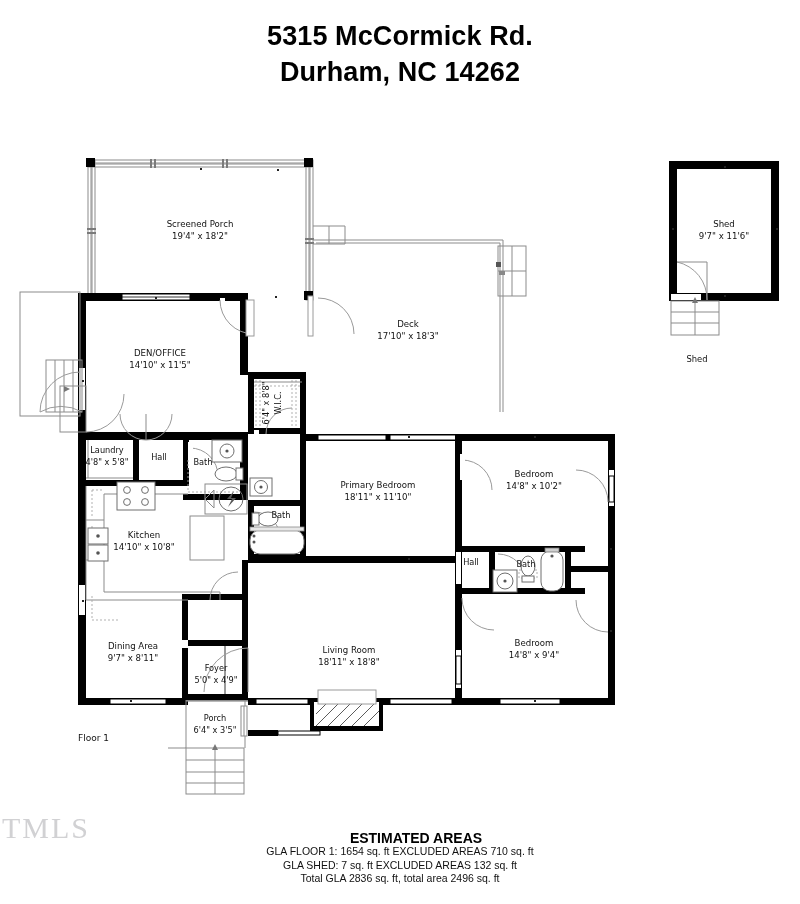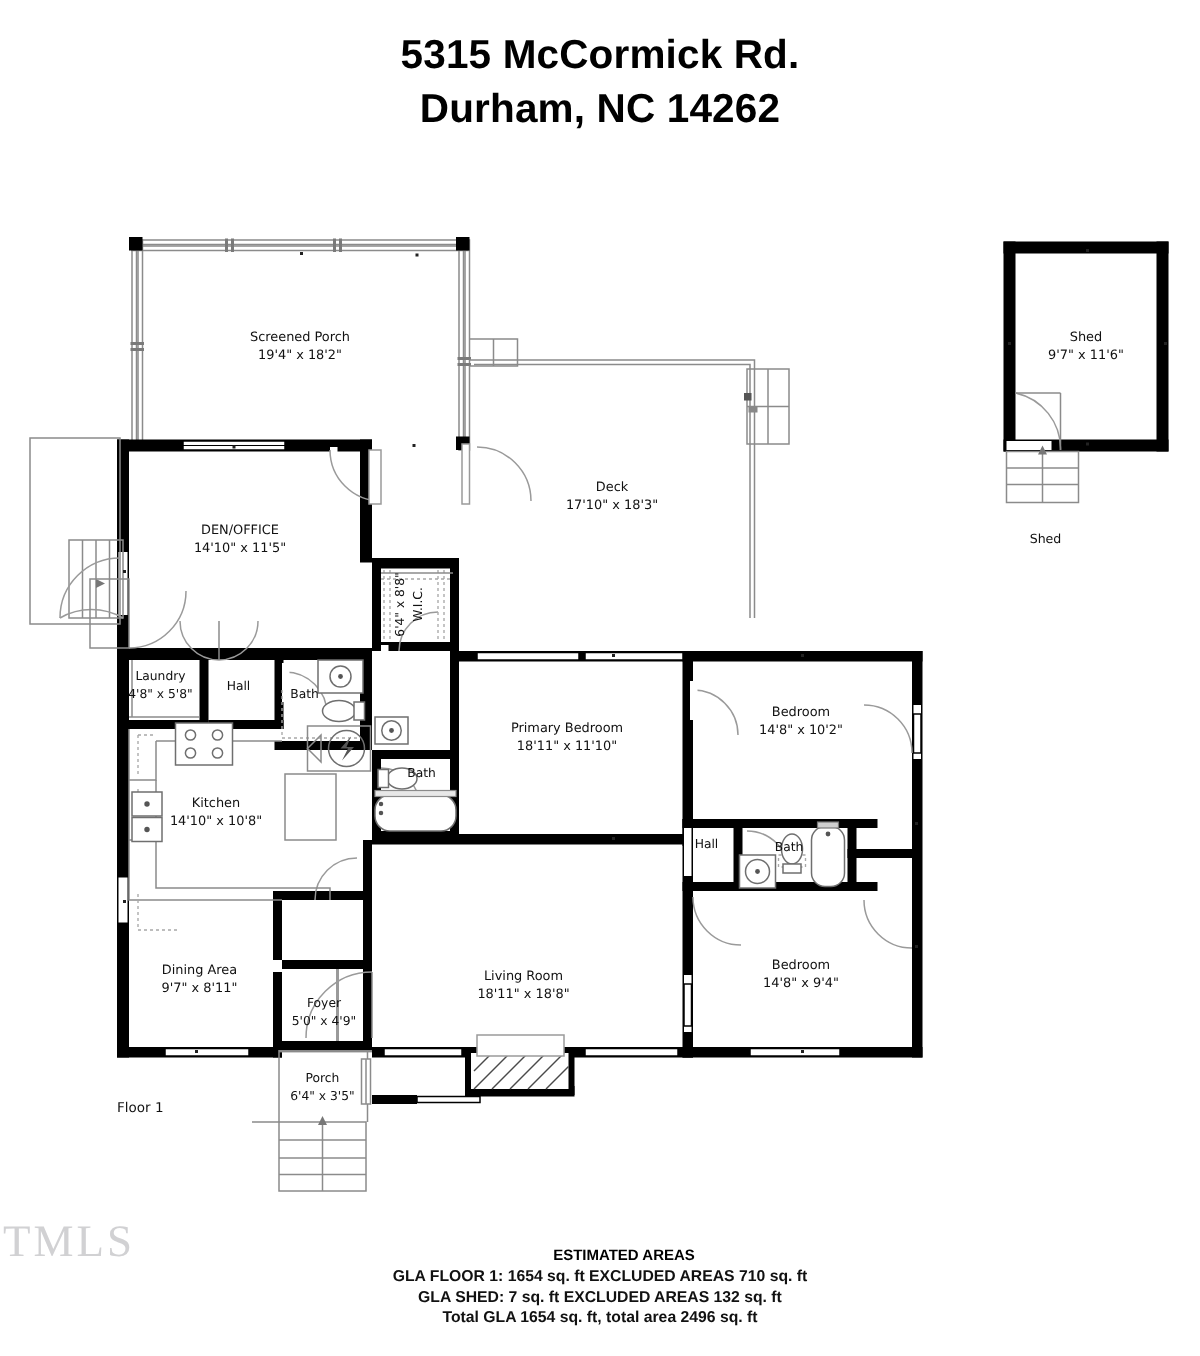--- a/index.html
+++ b/index.html
@@ -43,30 +43,30 @@
   }
   .footer-block {
     position: absolute;
     left: 0;
     top: 831px;
     width: 800px;
     text-align: center;
   }
   .footer-head {
     font-family: "Liberation Sans", sans-serif;
-    font-size: 10px;
+    font-size: 14px;
     font-weight: 700;
     line-height: 14px;
     color: #000;
     padding-left: 32px;
   }
   .footer-line {
     font-family: "Liberation Sans", sans-serif;
     font-size: 10.5px;
-    font-weight: 700;
+    font-weight: 400;
     line-height: 13.5px;
     color: #111;
   }
   .watermark {
     position: absolute;
     left: 2px;
     top: 811px;
     font-family: "Liberation Serif", serif;
     font-size: 30px;
     letter-spacing: 2px;
@@ -504,18 +504,18 @@
       <rect x="200" y="168" width="2" height="2"></rect>
       <rect x="277" y="169" width="2" height="2"></rect>
     </g>
 
   </svg>
 
   <div class="footer-block">
     <div class="footer-head">ESTIMATED AREAS</div>
     <div class="footer-line">GLA FLOOR 1: 1654 sq. ft EXCLUDED AREAS 710 sq. ft</div>
     <div class="footer-line">GLA SHED: 7 sq. ft EXCLUDED AREAS 132 sq. ft</div>
-    <div class="footer-line">Total GLA 1654 sq. ft, total area 2496 sq. ft</div>
+    <div class="footer-line">Total GLA 2836 sq. ft, total area 2496 sq. ft</div>
   </div>
 
   <div class="watermark">TMLS</div>
 
 </div>
 
 </body></html>

